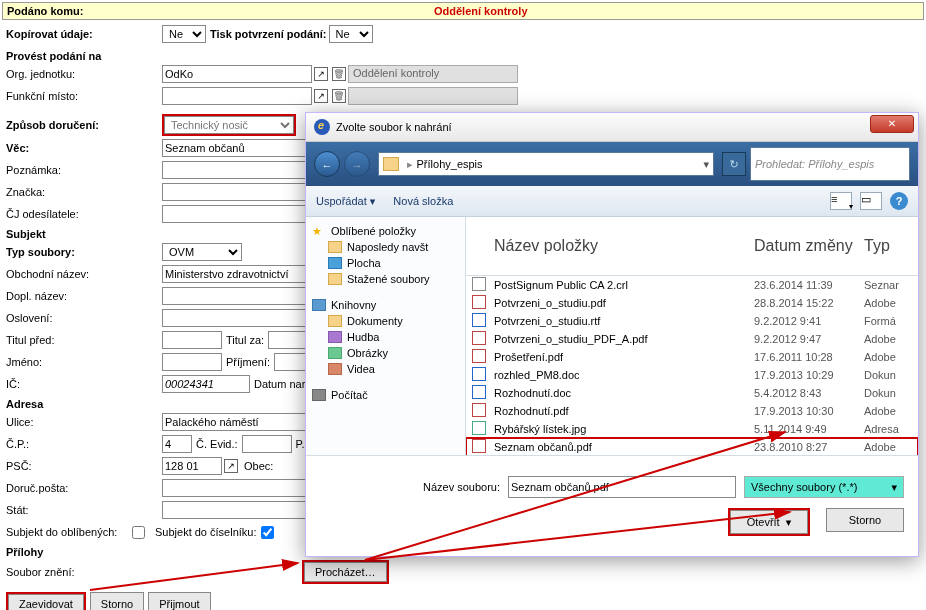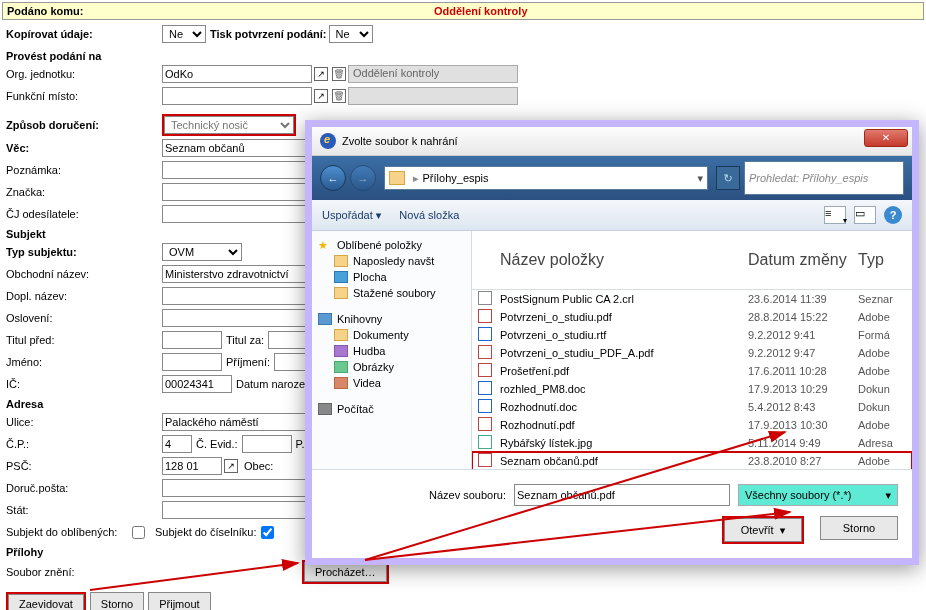--- a/index.html
+++ b/index.html
@@ -14,21 +14,21 @@
 select, input[type=text] { font-size: 11px; border: 1px solid #888; padding: 1px 2px; height: 18px; background: #fff; }
 .readonly-box { background: #e0e0e0; border: 1px solid #aaa; height: 18px; display: inline-block; }
 .icon-sq { display: inline-block; width: 14px; height: 14px; border: 1px solid #666; margin: 0 2px; vertical-align: middle; font-size: 9px; text-align: center; line-height: 12px; }
 .trash { color: #666; }
 .section-label { font-weight: bold; padding: 2px 4px; }
 .btn { background: #e8e8e8; border: 1px solid #888; padding: 3px 10px; font-size: 11px; cursor: pointer; }
 .red-box { border: 2px solid #c00; }
 .bottom-btns { display: flex; gap: 4px; margin-top: 8px; padding-left: 4px; }
 
 
-.dialog { position: absolute; left: 305px; top: 120px; width: 614px; background: #fff; border: 7px solid #c4b5fd; box-shadow: 0 4px 20px rgba(0,0,0,0.4); z-index: 100; }
+.dialog { position: absolute; left: 305px; top: 112px; width: 614px; background: #fff; border: 1px solid #c4b5fd; box-shadow: 0 4px 20px rgba(0,0,0,0.4); z-index: 100; }
 .dlg-titlebar { background: linear-gradient(#fdfdfd,#e8e8e8); padding: 6px 8px; display: flex; align-items: center; border-bottom: 1px solid #ccc; position: relative; }
 .dlg-titlebar .ie-icon { width: 16px; height: 16px; margin-right: 6px; background: #2a5ab8; border-radius: 50%; position: relative; }
 .dlg-titlebar .ie-icon::after { content:"e"; color:#ffd24a; font-style: italic; font-weight: bold; font-size:11px; position:absolute; left:4px; top:0; }
 .dlg-close { position: absolute; right: 4px; top: 2px; width: 44px; height: 18px; background: linear-gradient(#e27a6f,#c43a2a); border: 1px solid #a02818; border-radius: 3px; color: #fff; text-align: center; font-size: 10px; line-height: 16px; cursor: pointer; }
 .dlg-nav { background: linear-gradient(#3b6ea5,#2a5080); padding: 5px 8px; display: flex; align-items: center; gap: 4px; }
 .nav-btn { width: 26px; height: 26px; border-radius: 50%; background: linear-gradient(#4d8ed0,#2a5a90); border: 1px solid #1a3a5a; color: #fff; text-align: center; line-height: 24px; cursor: pointer; }
 .breadcrumb { flex: 1; background: #fff; border: 1px solid #5a7a9a; height: 24px; display: flex; align-items: center; padding: 0 4px; margin: 0 4px; }
 .breadcrumb .folder-icon { width: 16px; height: 14px; background: #f6d388; border: 1px solid #d4a848; margin-right: 4px; }
 .breadcrumb .sep { margin: 0 4px; color: #888; }
 .refresh-btn { width: 24px; height: 24px; background:#3a6a9a; border:1px solid #1a3a5a; color:#bde; text-align:center; line-height:22px; }
@@ -63,21 +63,21 @@
 .fl-row .c3 { width: 110px; color: #555; }
 .fl-row .c4 { width: 48px; color: #555; overflow: hidden; }
 .file-ico { width: 14px; height: 14px; display: inline-block; border: 1px solid #999; background: #fff; position: relative; }
 .file-ico.pdf { border-color: #b44; }
 .file-ico.doc { border-color: #26c; }
 .file-ico.jpg { border-color: #4a8; }
 .file-ico.crl { border-color: #888; }
 .fl-row.selected { outline: 2px solid #c00; outline-offset: -1px; }
 .scrollbar-h { height: 16px; background: #e8ecf0; border-top: 1px solid #ccc; margin: 2px 6px 0 6px; position: relative; }
 .scrollbar-h::after { content:""; position:absolute; left:40%; top:2px; width:30px; height:10px; background:#c0c8d0; border:1px solid #a0a8b0; border-radius:2px; }
-.dlg-footer { padding: 14px 14px; border-top: 1px solid #d4dce4; }
+.dlg-footer { padding: 20px 14px; border-top: 1px solid #d4dce4; }
 .foot-row { display: flex; align-items: center; gap: 8px; margin-bottom: 10px; }
 .foot-row .flabel { width: 90px; text-align: right; margin-left: 90px; }
 .foot-row input { flex: 1; height: 22px; }
 .filter-sel { width: 160px; height: 22px; background: #5eead4; border: 1px solid #aaa; display: flex; align-items: center; padding: 0 6px; justify-content: space-between; }
 .foot-btns { display: flex; gap: 16px; justify-content: flex-end; }
 .foot-btns .btn { min-width: 78px; height: 24px; }
 .open-hl { border: 2px solid #c00; }
 
 
 svg.anno { position: absolute; left: 0; top: 0; width: 926px; height: 610px; pointer-events: none; z-index: 200; }
@@ -132,21 +132,21 @@
       <div class="label normal">Značka:</div>
       <input type="text" style="width: 150px;">
     </div>
   <div class="row">
       <div class="label normal">ČJ odesílatele:</div>
       <input type="text" style="width: 150px;">
     </div>
 
   <div class="section-label">Subjekt</div>
   <div class="row">
-      <div class="label">Typ subjektu:</div>
+      <div class="label">Typ soubory:</div>
       <select style="width:80px"><option>OVM</option></select>
     </div>
   <div class="row">
       <div class="label normal">Obchodní název:</div>
       <input type="text" style="width: 150px;" value="Ministerstvo zdravotnictví">
     </div>
   <div class="row">
       <div class="label normal">Dopl. název:</div>
       <input type="text" style="width: 150px;">
     </div>
@@ -161,21 +161,21 @@
     <input type="text" style="width: 50px;">
   </div>
   <div class="row">
     <div class="label normal">Jméno:</div>
     <input type="text" style="width: 60px;">
     <span style="margin:0 4px">Příjmení:</span>
     <input type="text" style="width: 50px;">
   </div>
   <div class="row">
     <div class="label normal">IČ:</div>
-    <input type="text" style="width: 70px;" value="00024341">
+    <input type="text" style="width: 88px; font-style: italic;" value="00024341">
     <span style="margin:0 4px">Datum narození:</span>
   </div>
 
   <div class="section-label">Adresa</div>
   <div class="row">
       <div class="label normal">Ulice:</div>
       <input type="text" style="width: 150px;" value="Palackého náměstí">
     </div>
   <div class="row">
     <div class="label normal">Č.P.:</div>

